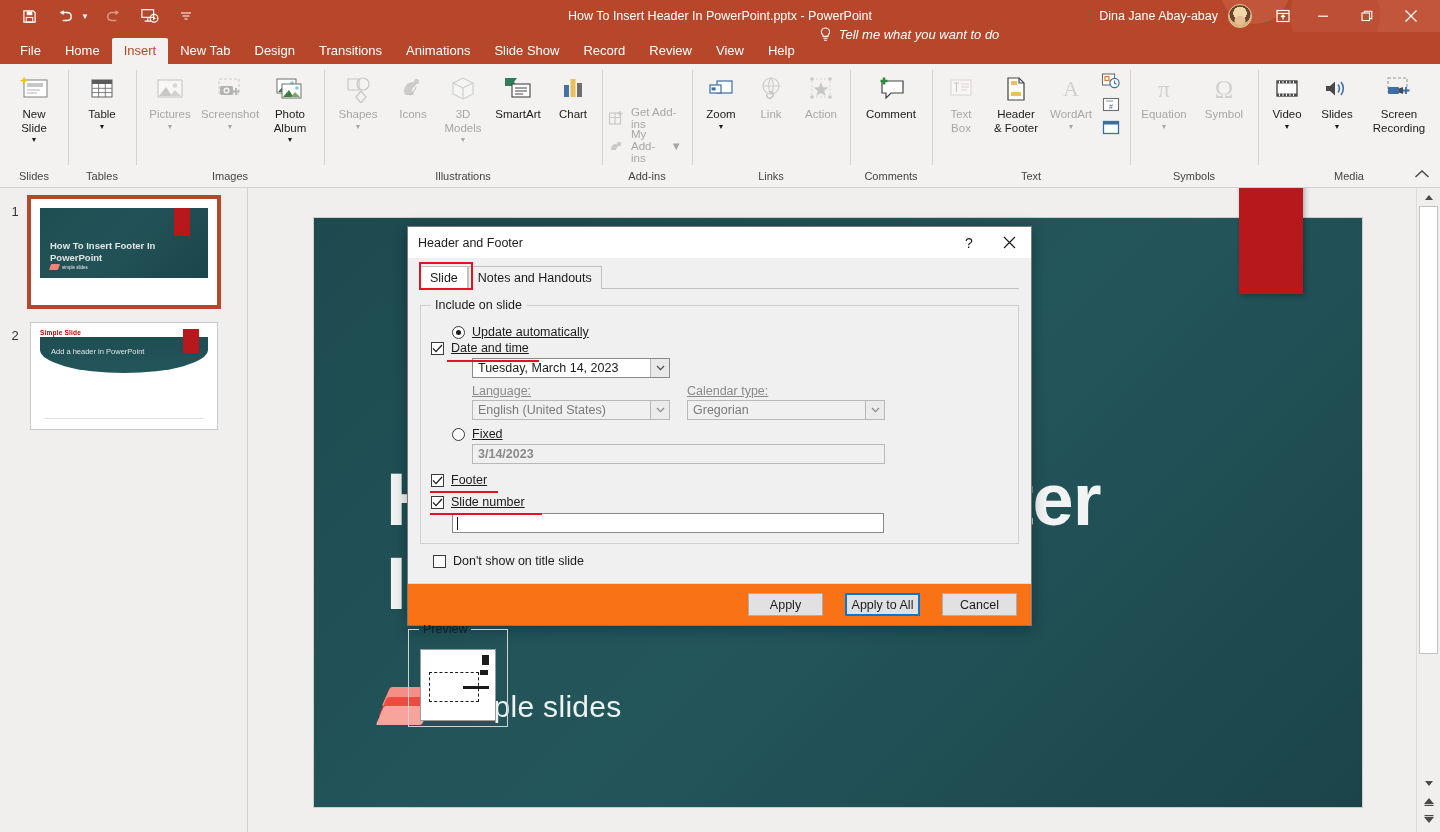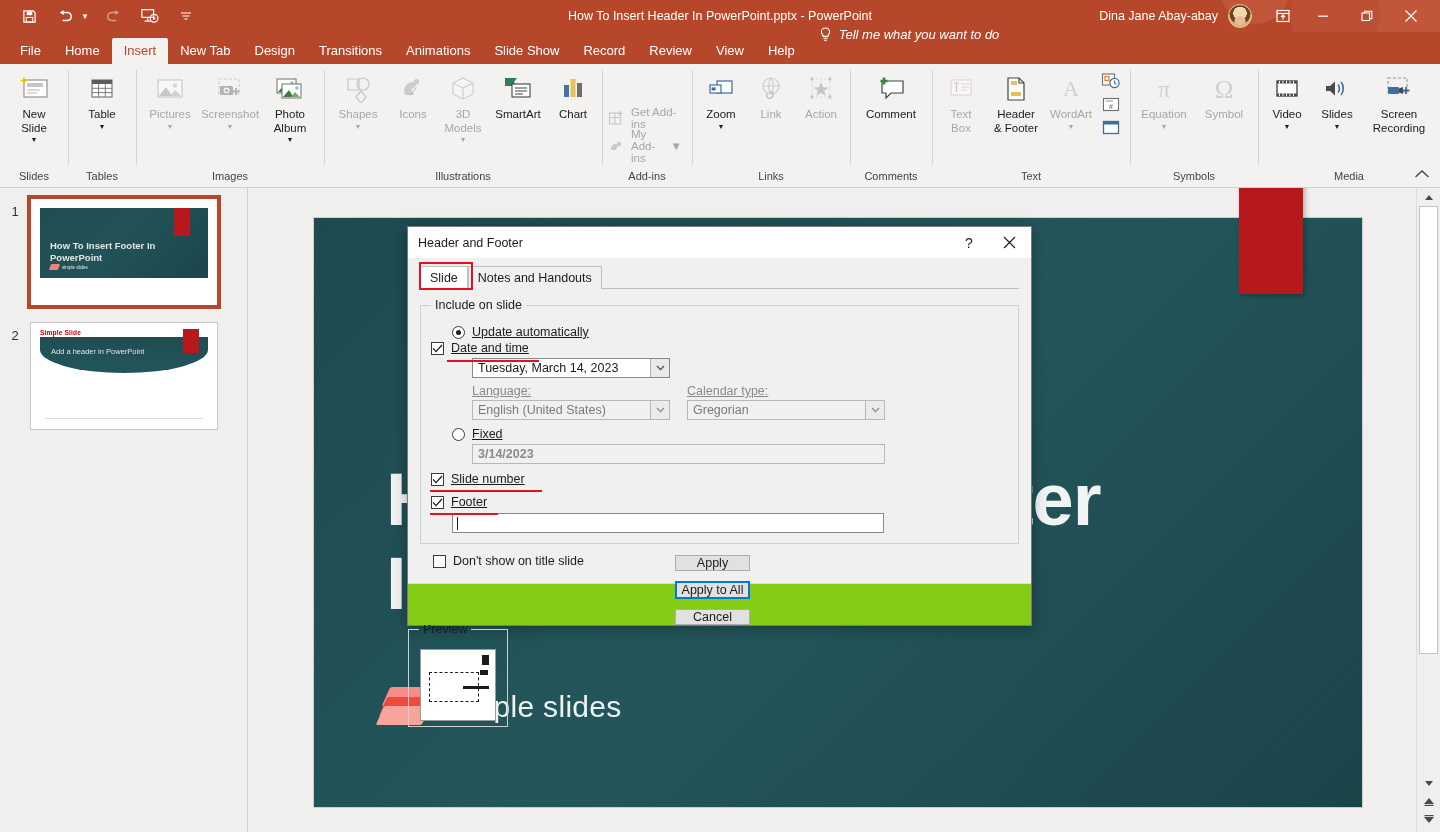--- a/index.html
+++ b/index.html
@@ -294,23 +294,23 @@
   }
   .pv-dash {
     position: absolute; left: 8px; top: 22px; width: 50px; height: 30px;
     border: 1px dashed #1b1b1b;
   }
   .pv-m1 { position: absolute; right: 6px; top: 5px; width: 7px; height: 10px; background: #1b1b1b; }
   .pv-m2 { position: absolute; right: 7px; top: 20px; width: 8px; height: 5px; background: #1b1b1b; }
   .pv-m3 { position: absolute; right: 6px; top: 36px; width: 26px; height: 3px; background: #1b1b1b; }
   .dlg-foot {
     position: absolute; left: 0; right: 0; bottom: 0; height: 42px;
-    background: #84cc16; border-top: 1px solid #dcdcdc;
+    background: #f97316; border-top: 1px solid #dcdcdc;
     display: flex; align-items: center; justify-content: flex-end;
-    gap: 10px; padding-right: 14px; flex-direction: column;
+    gap: 22px; padding-right: 14px;
   }
   .dbtn {
     min-width: 75px; height: 23px; background: #e1e1e1; border: 1px solid #adadad;
     font-size: 12.5px; color: #1b1b1b; display: flex; align-items: center;
     justify-content: center; font-family: inherit;
   }
   .dbtn.focus { border: 2px solid #0078d7; background: #e1e1e1; }
 </style>
 </head>
 <body>
@@ -917,38 +917,38 @@
       </div>
 
       <div class="grow" style="margin-left:21px;margin-top:7px">
         <span class="rad"></span>
         <span class="lbl12"><span class="uline">Fixed</span></span>
       </div>
       <div class="textin dis" style="margin:3px 0 0 41px;width:413px;font-weight:bold;">
         <span>3/14/2023</span>
       </div>
 
+      <div class="grow" style="position:relative;margin-top:9px">
+        <span class="chk">
+          <svg width="11" height="9" viewBox="0 0 11 9">
+              <path d="M1 4.4 4 7.6 10 1" fill="none" stroke="#1b1b1b" stroke-width="1.3"></path>
+            </svg>
+        </span>
+        <span class="lbl12"><span class="uline">Footer</span></span>
+        <span class="redline" style="left:-1px;top:18px;width:68px;"></span>
+      </div>
+
       <div class="grow" style="position:relative;margin-top:8px">
         <span class="chk">
           <svg width="11" height="9" viewBox="0 0 11 9">
               <path d="M1 4.4 4 7.6 10 1" fill="none" stroke="#1b1b1b" stroke-width="1.3"></path>
             </svg>
         </span>
         <span class="lbl12"><span class="uline">Slide number</span></span>
         <span class="redline" style="left:-1px;top:18px;width:112px;"></span>
-      </div>
-
-      <div class="grow" style="position:relative;margin-top:9px">
-        <span class="chk">
-          <svg width="11" height="9" viewBox="0 0 11 9">
-              <path d="M1 4.4 4 7.6 10 1" fill="none" stroke="#1b1b1b" stroke-width="1.3"></path>
-            </svg>
-        </span>
-        <span class="lbl12"><span class="uline">Footer</span></span>
-        <span class="redline" style="left:-1px;top:18px;width:68px;"></span>
       </div>
       <div class="textin" style="margin:4px 0 0 21px;width:432px;">
         <span class="caret"></span>
         <span></span>
       </div>
     </fieldset>
 
     <div class="grow" style="margin-top:10px;margin-left:13px">
       <span class="chk"></span>
       <span class="lbl12"><span>Don't show on title slide</span></span>

